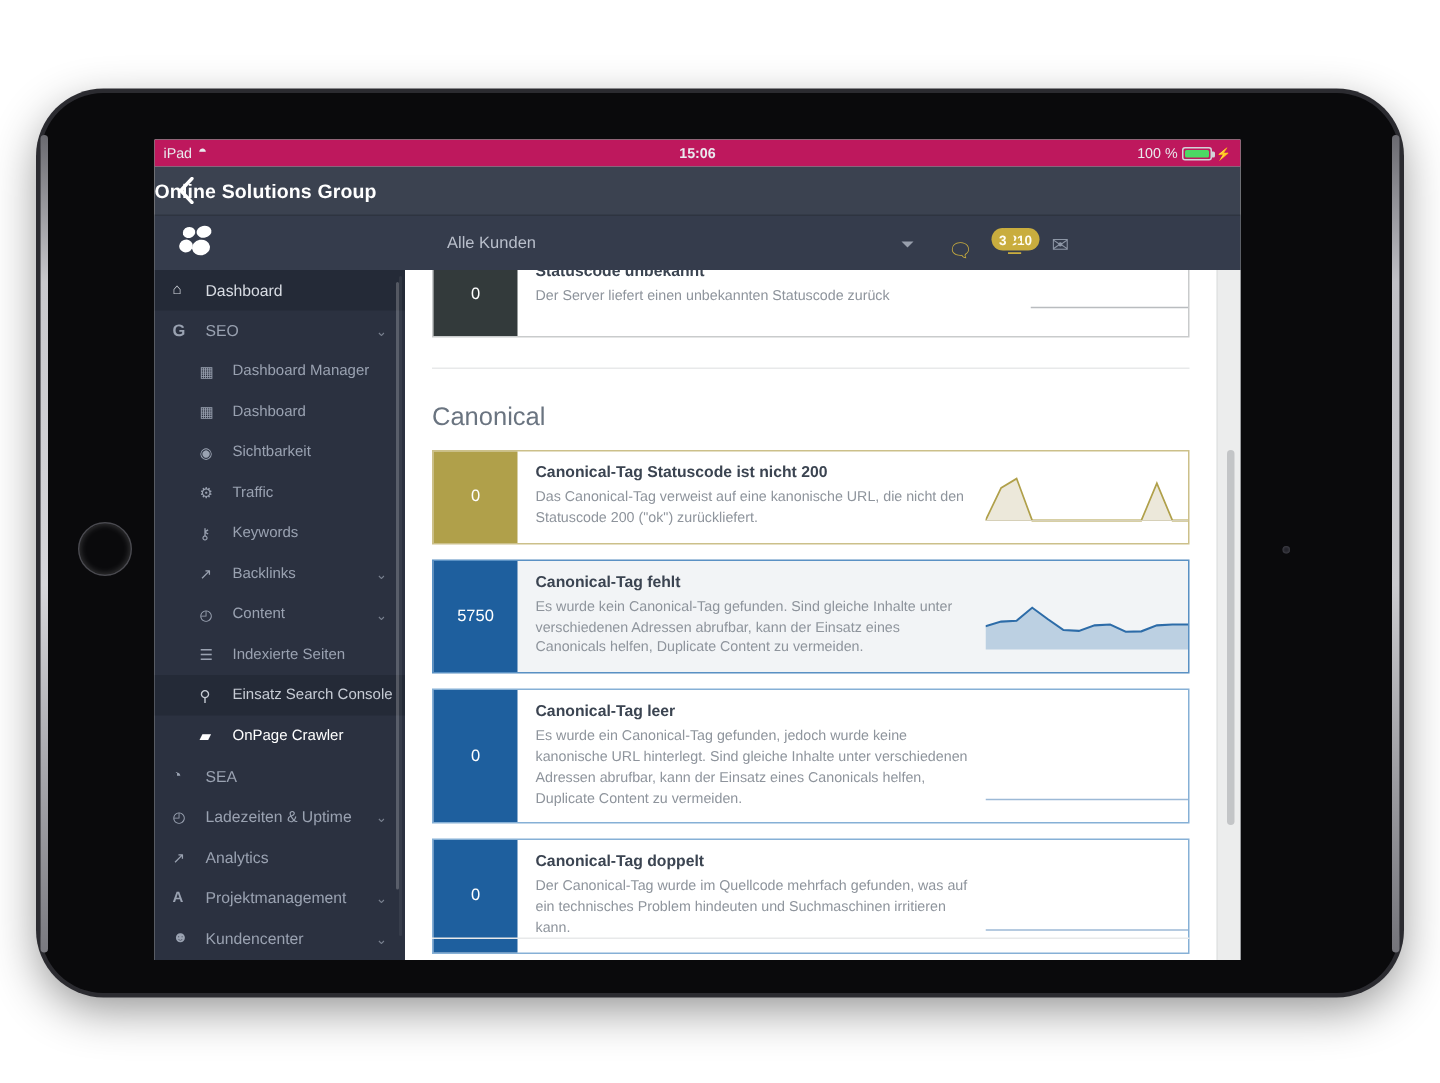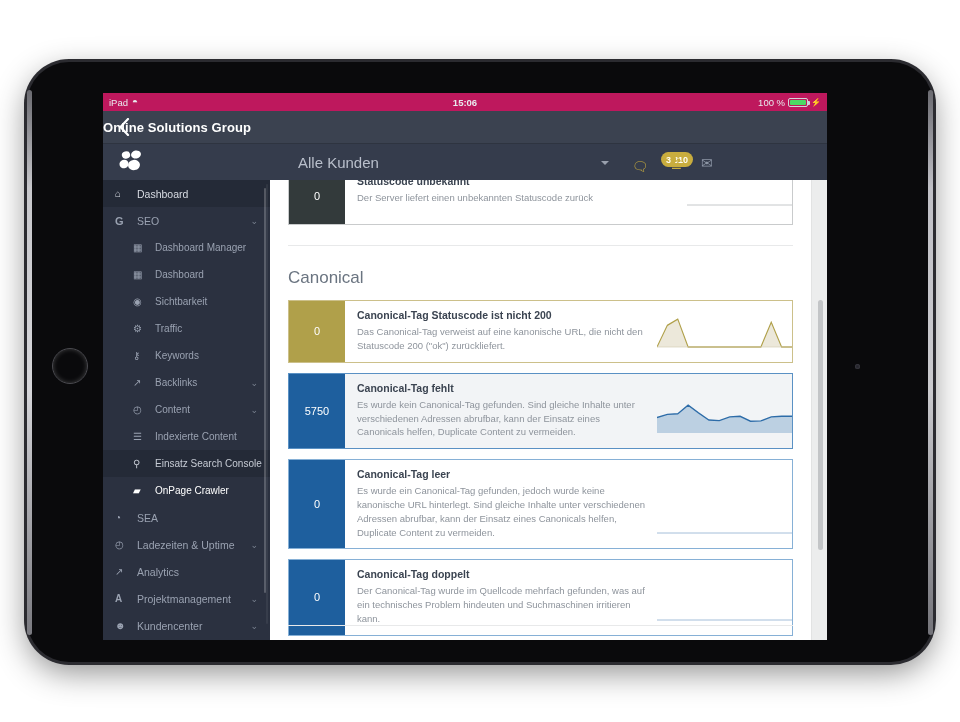--- a/index.html
+++ b/index.html
@@ -115,21 +115,21 @@
     width: 100%; height: 36px;
     background: #353c4c;
     display: flex; align-items: center;
   }
   #brand-logo {
     position: absolute; left: 14px; top: 5px;
     width: 34px; height: 26px;
   }
   #customer-select {
     position: absolute; left: 195px;
-    color: #b9bfcb; font-size: 15px;
+    color: #b9bfcb; font-size: 11px;
     cursor: pointer;
   }
   #select-caret {
     position: absolute; left: 498px; top: 17px;
     width: 0; height: 0;
     border-left: 4px solid transparent;
     border-right: 4px solid transparent;
     border-top: 4px solid #99a0ad;
     cursor: pointer;
   }
@@ -372,21 +372,21 @@
             <span class="nav-label">Backlinks</span>
             <span class="nav-chevron">⌄</span>
           </div>
           <div class="nav-item sub">
             <span class="nav-icon">◴</span>
             <span class="nav-label">Content</span>
             <span class="nav-chevron">⌄</span>
           </div>
           <div class="nav-item sub">
             <span class="nav-icon">☰</span>
-            <span class="nav-label">Indexierte Content</span>
+            <span class="nav-label">Indexierte Seiten</span>
           </div>
           <div class="nav-item sub dark-row">
             <span class="nav-icon">⚲</span>
             <span class="nav-label">Einsatz Search Console</span>
           </div>
           <div class="nav-item sub active-sub">
             <span class="nav-icon">▰</span>
             <span class="nav-label">OnPage Crawler</span>
           </div>
           <div class="nav-item">

